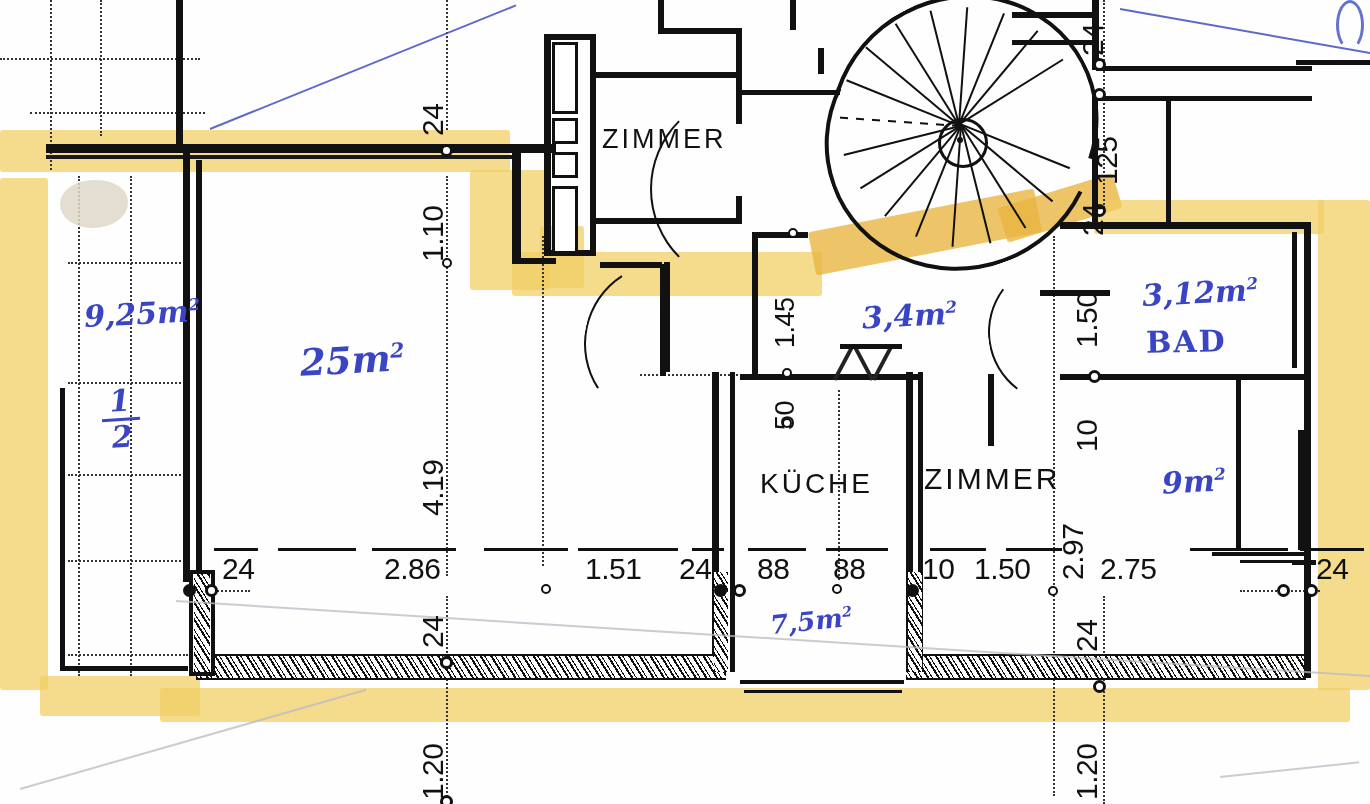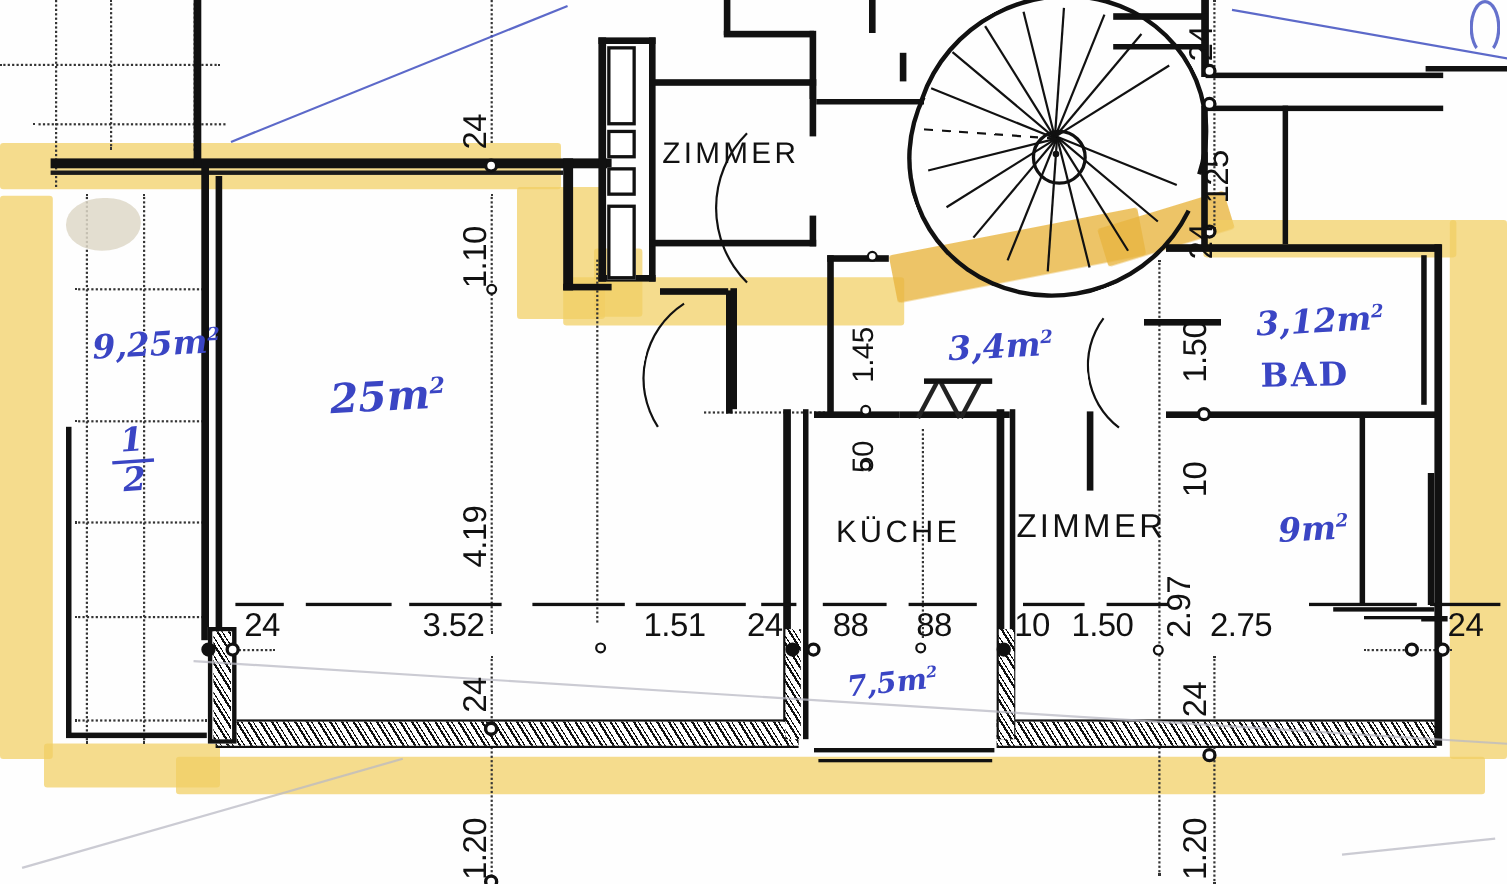--- a/index.html
+++ b/index.html
@@ -258,21 +258,21 @@
   <div class="pencil" style="left:1220px;top:776px;width:140px;transform:rotate(-6deg);"></div>
   <div class="smudge" style="left:60px;top:180px;width:68px;height:48px;"></div>
 
   <div style="position:absolute;left:1336px;top:0px;width:22px;height:44px;border:3px solid #3f4fc0;border-radius:50%;border-bottom-color:transparent;opacity:.8;"></div>
 
   <div class="room-label" style="left:602px;top:124px;font-size:27px;">ZIMMER</div>
   <div class="room-label" style="left:760px;top:468px;font-size:28px;">KÜCHE</div>
   <div class="room-label" style="left:924px;top:462px;font-size:30px;">ZIMMER</div>
 
   <div class="dim" style="left:222px;top:552px;">24</div>
-  <div class="dim" style="left:384px;top:552px;">3.52</div>
+  <div class="dim" style="left:384px;top:552px;">2.86</div>
   <div class="dim" style="left:585px;top:552px;">1.51</div>
   <div class="dim" style="left:679px;top:552px;">24</div>
   <div class="dim" style="left:757px;top:552px;">88</div>
   <div class="dim" style="left:833px;top:552px;">88</div>
   <div class="dim" style="left:922px;top:552px;">10</div>
   <div class="dim" style="left:974px;top:552px;">1.50</div>
   <div class="dim" style="left:1100px;top:552px;">2.75</div>
   <div class="dim" style="left:1316px;top:552px;">24</div>
 
   <div class="dim vert" style="left:416px;top:136px;">24</div>

